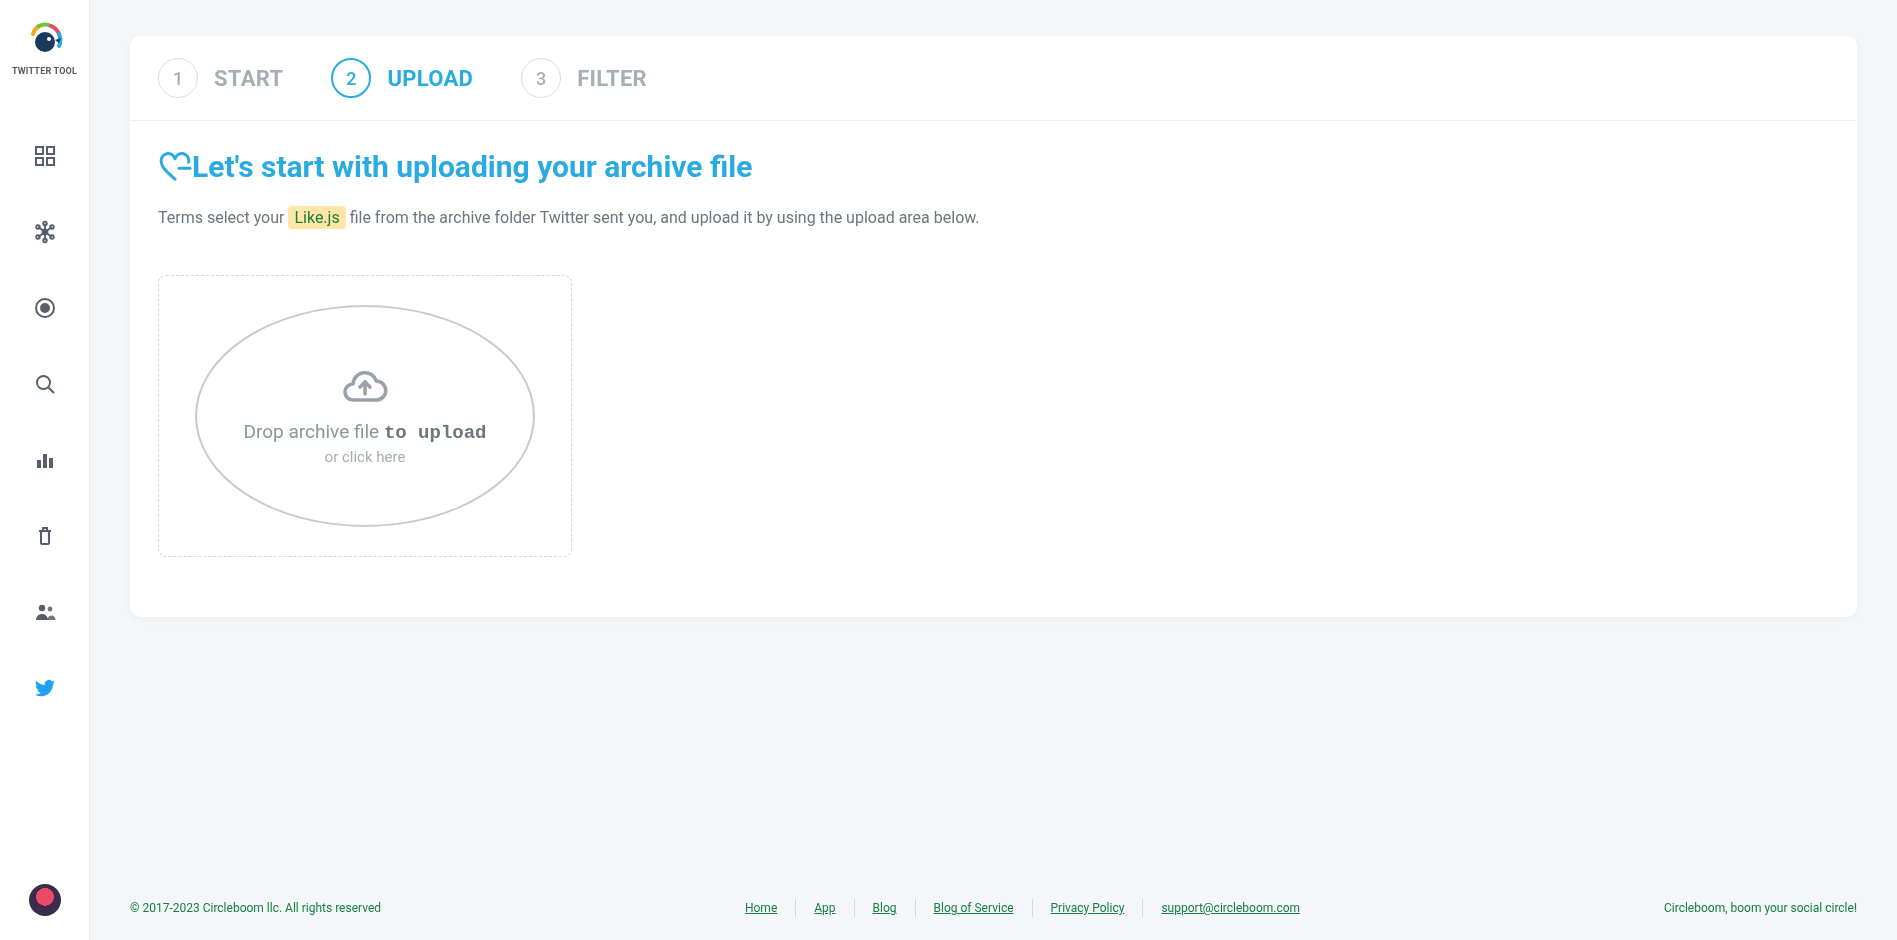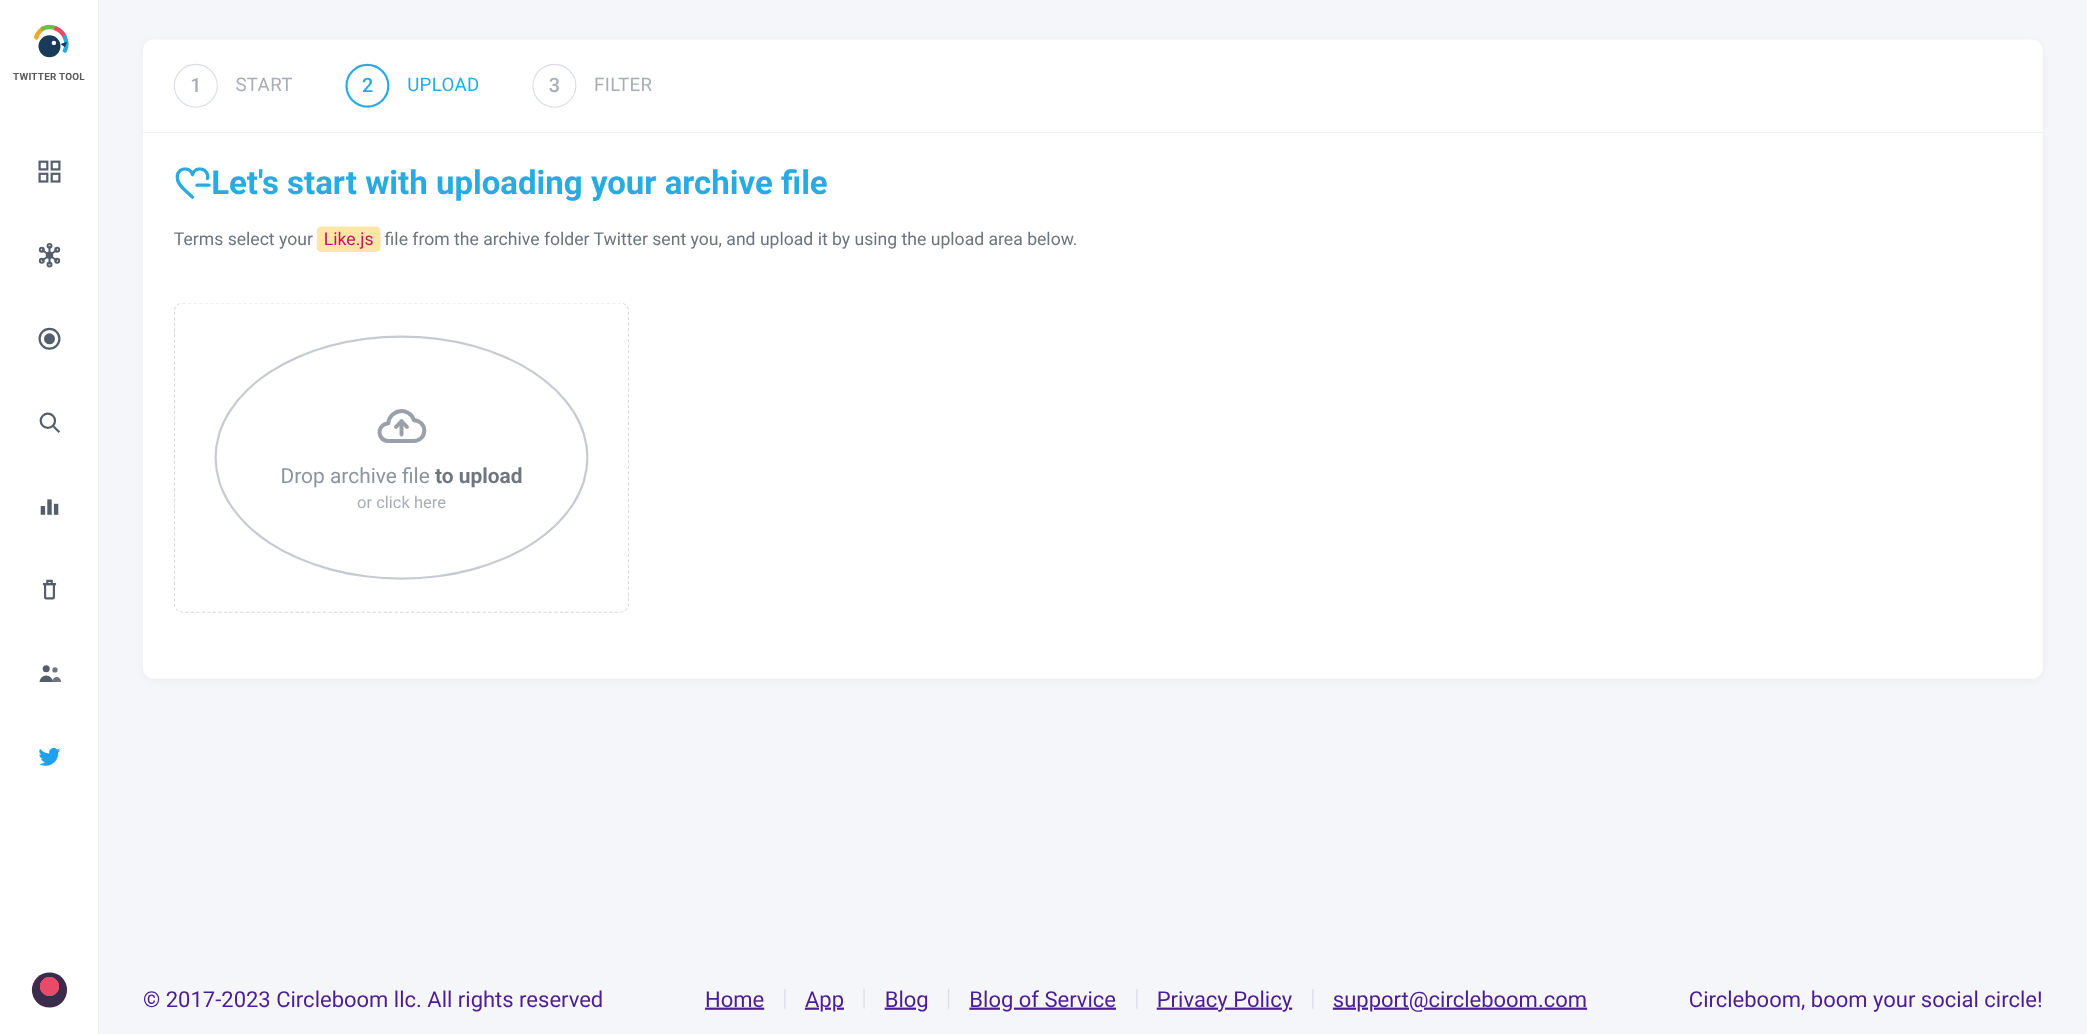--- a/index.html
+++ b/index.html
@@ -102,22 +102,22 @@
   border-radius: 50%;
   border: 1px solid #d9dde3;
   display: flex;
   align-items: center;
   justify-content: center;
   color: #a8aeb8;
   font-size: 18px;
   font-weight: 500;
 }
 .step-label {
-  font-size: 17px;
-  font-weight: 400;
+  font-size: 22px;
+  font-weight: 700;
   color: #a8aeb8;
   letter-spacing: 0.3px;
 }
 .step.active .step-num {
   border: 2px solid #29abe2;
   color: #29abe2;
 }
 .step.active .step-label { color: #29abe2; }
 
 
@@ -138,21 +138,21 @@
 }
 .desc {
   font-size: 16px;
   color: #6c757d;
   margin-bottom: 48px;
 }
 .highlight {
   background: #ffe6a7;
   border-radius: 4px;
   padding: 2px 6px;
-  color: #be185d;
+  color: #15803d;
 }
 
 
 .dropzone-box {
   width: 414px;
   height: 282px;
   border: 1px dashed #d3d7de;
   border-radius: 8px;
   display: flex;
   align-items: center;
@@ -165,36 +165,36 @@
   border: 2px solid #c7cbd1;
   border-radius: 50%;
   display: flex;
   flex-direction: column;
   align-items: center;
   justify-content: center;
   color: #9aa1ab;
 }
 .dropzone-ellipse svg { margin-bottom: 14px; color: #9aa1ab; }
 .drop-line1 { font-size: 19px; color: #8c949e; }
-.drop-line1 b { color: #6f7680; }
+.drop-line1 b { color: #6f7680; font-family: Liberation Mono, monospace; }
 .drop-line2 { font-size: 15px; color: #a7adb6; margin-top: 4px; }
 
 
 .footer {
   position: absolute;
   bottom: 0;
   left: 90px;
   right: 0;
   height: 64px;
   display: flex;
   align-items: center;
   justify-content: space-between;
   padding: 0 40px;
-  font-size: 20px;
-  color: #4c1d95;
+  font-size: 12px;
+  color: #15803d;
 }
 .footer-center {
   display: flex;
   align-items: center;
 }
 .footer-link {
   padding: 0 18px;
   cursor: pointer;
   text-decoration: underline;
 }

